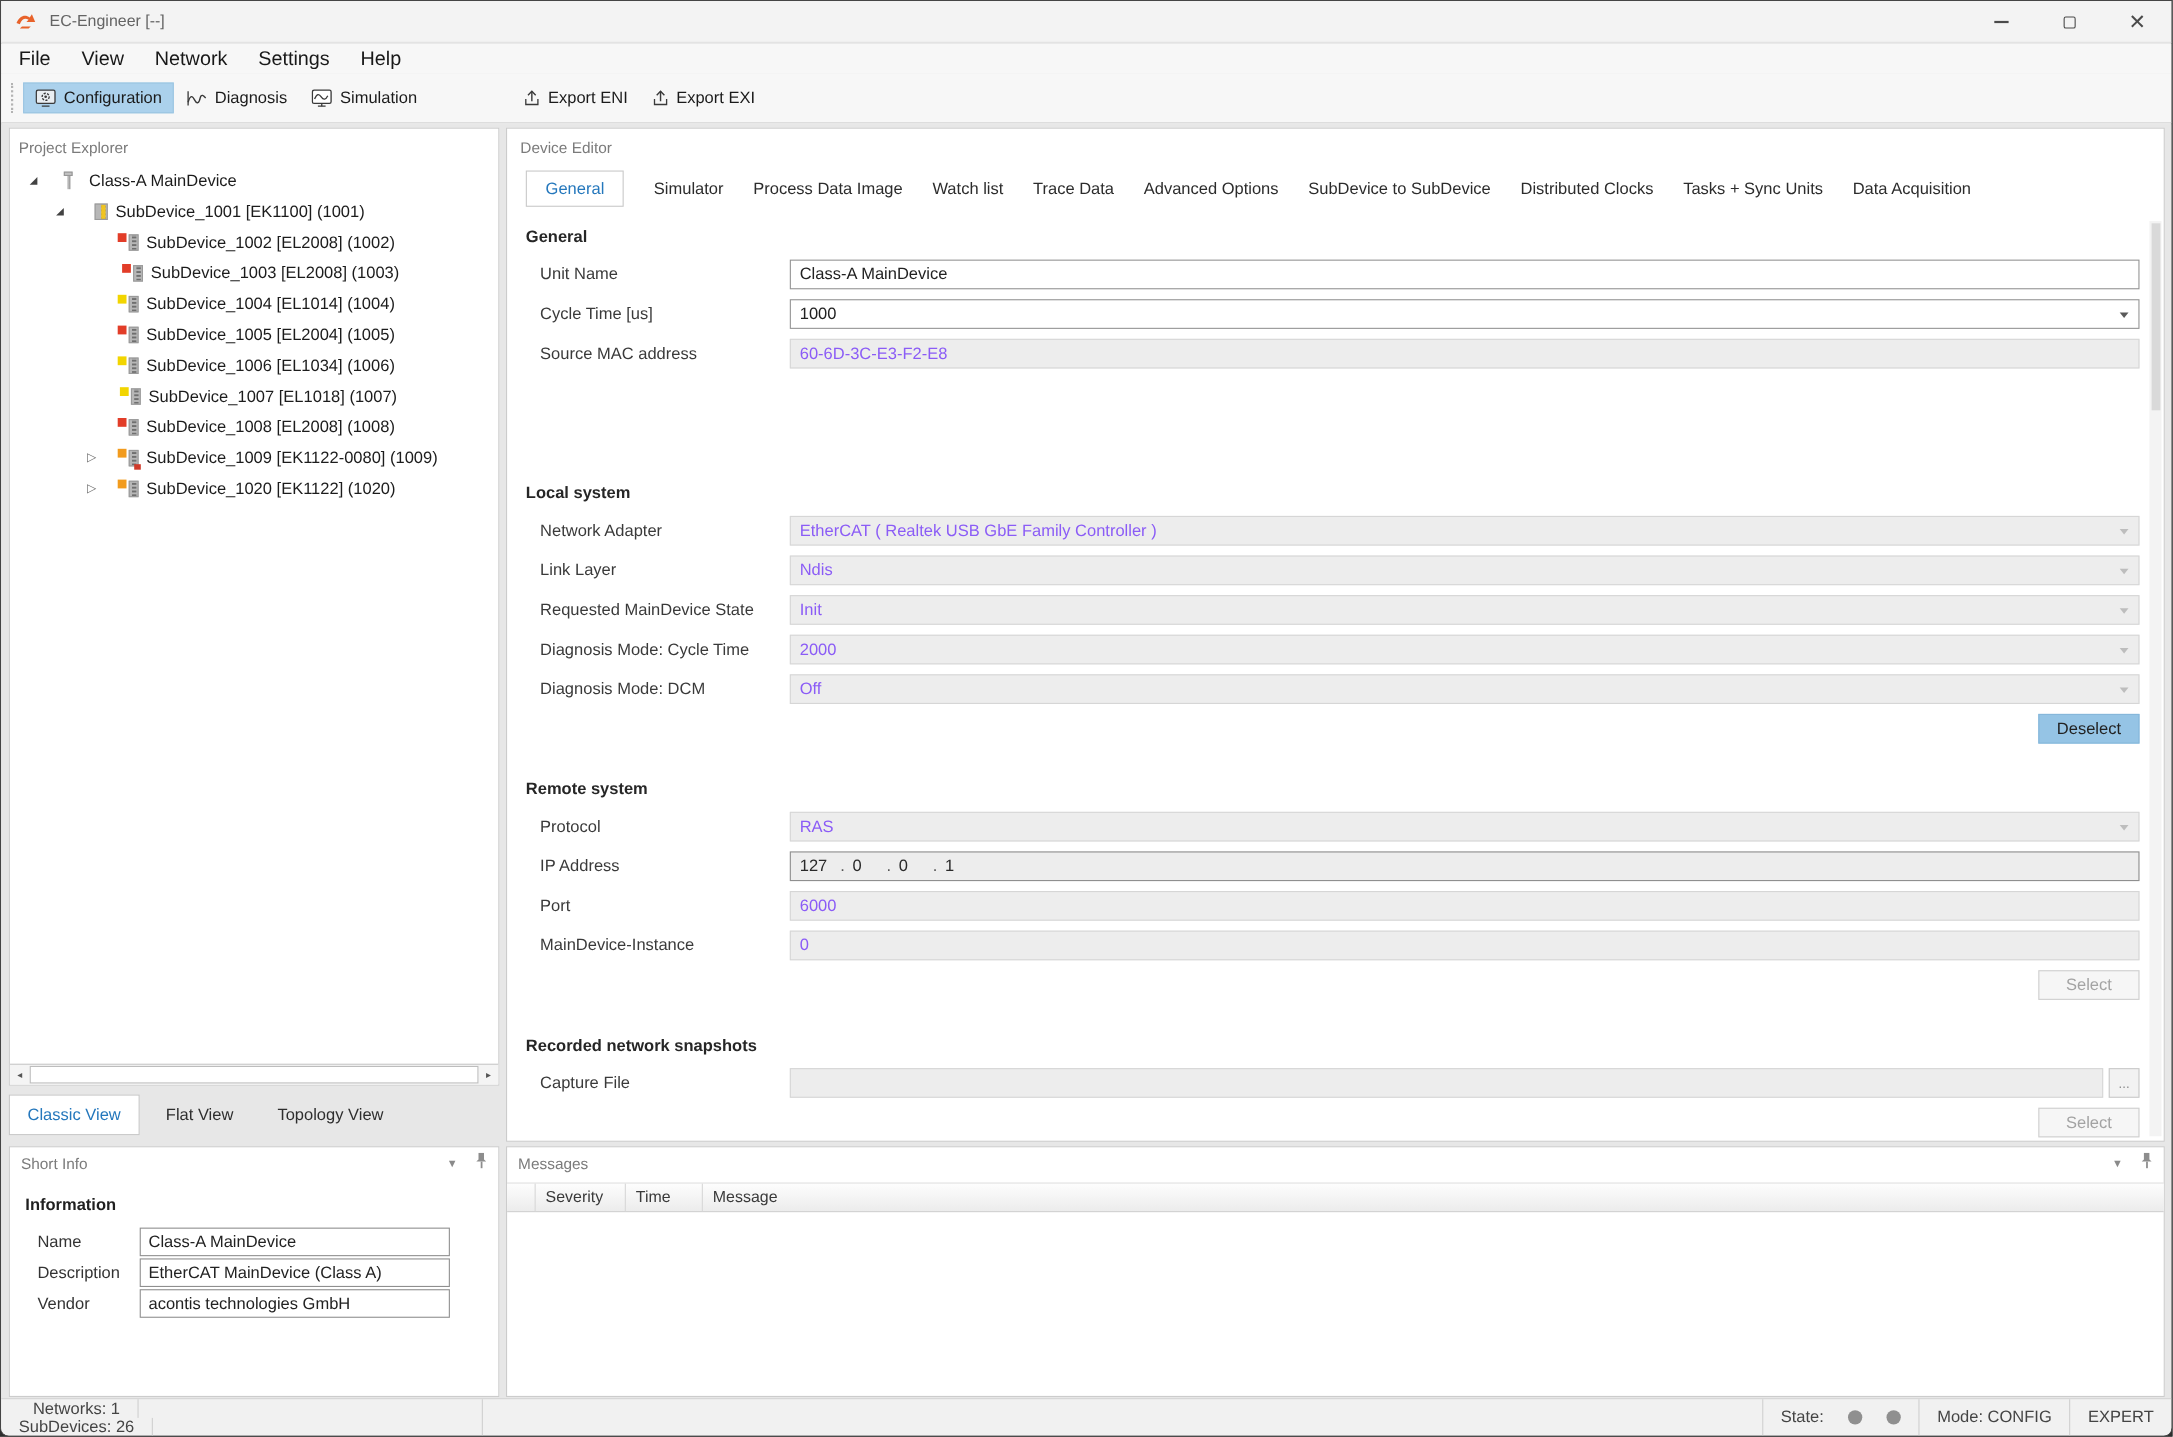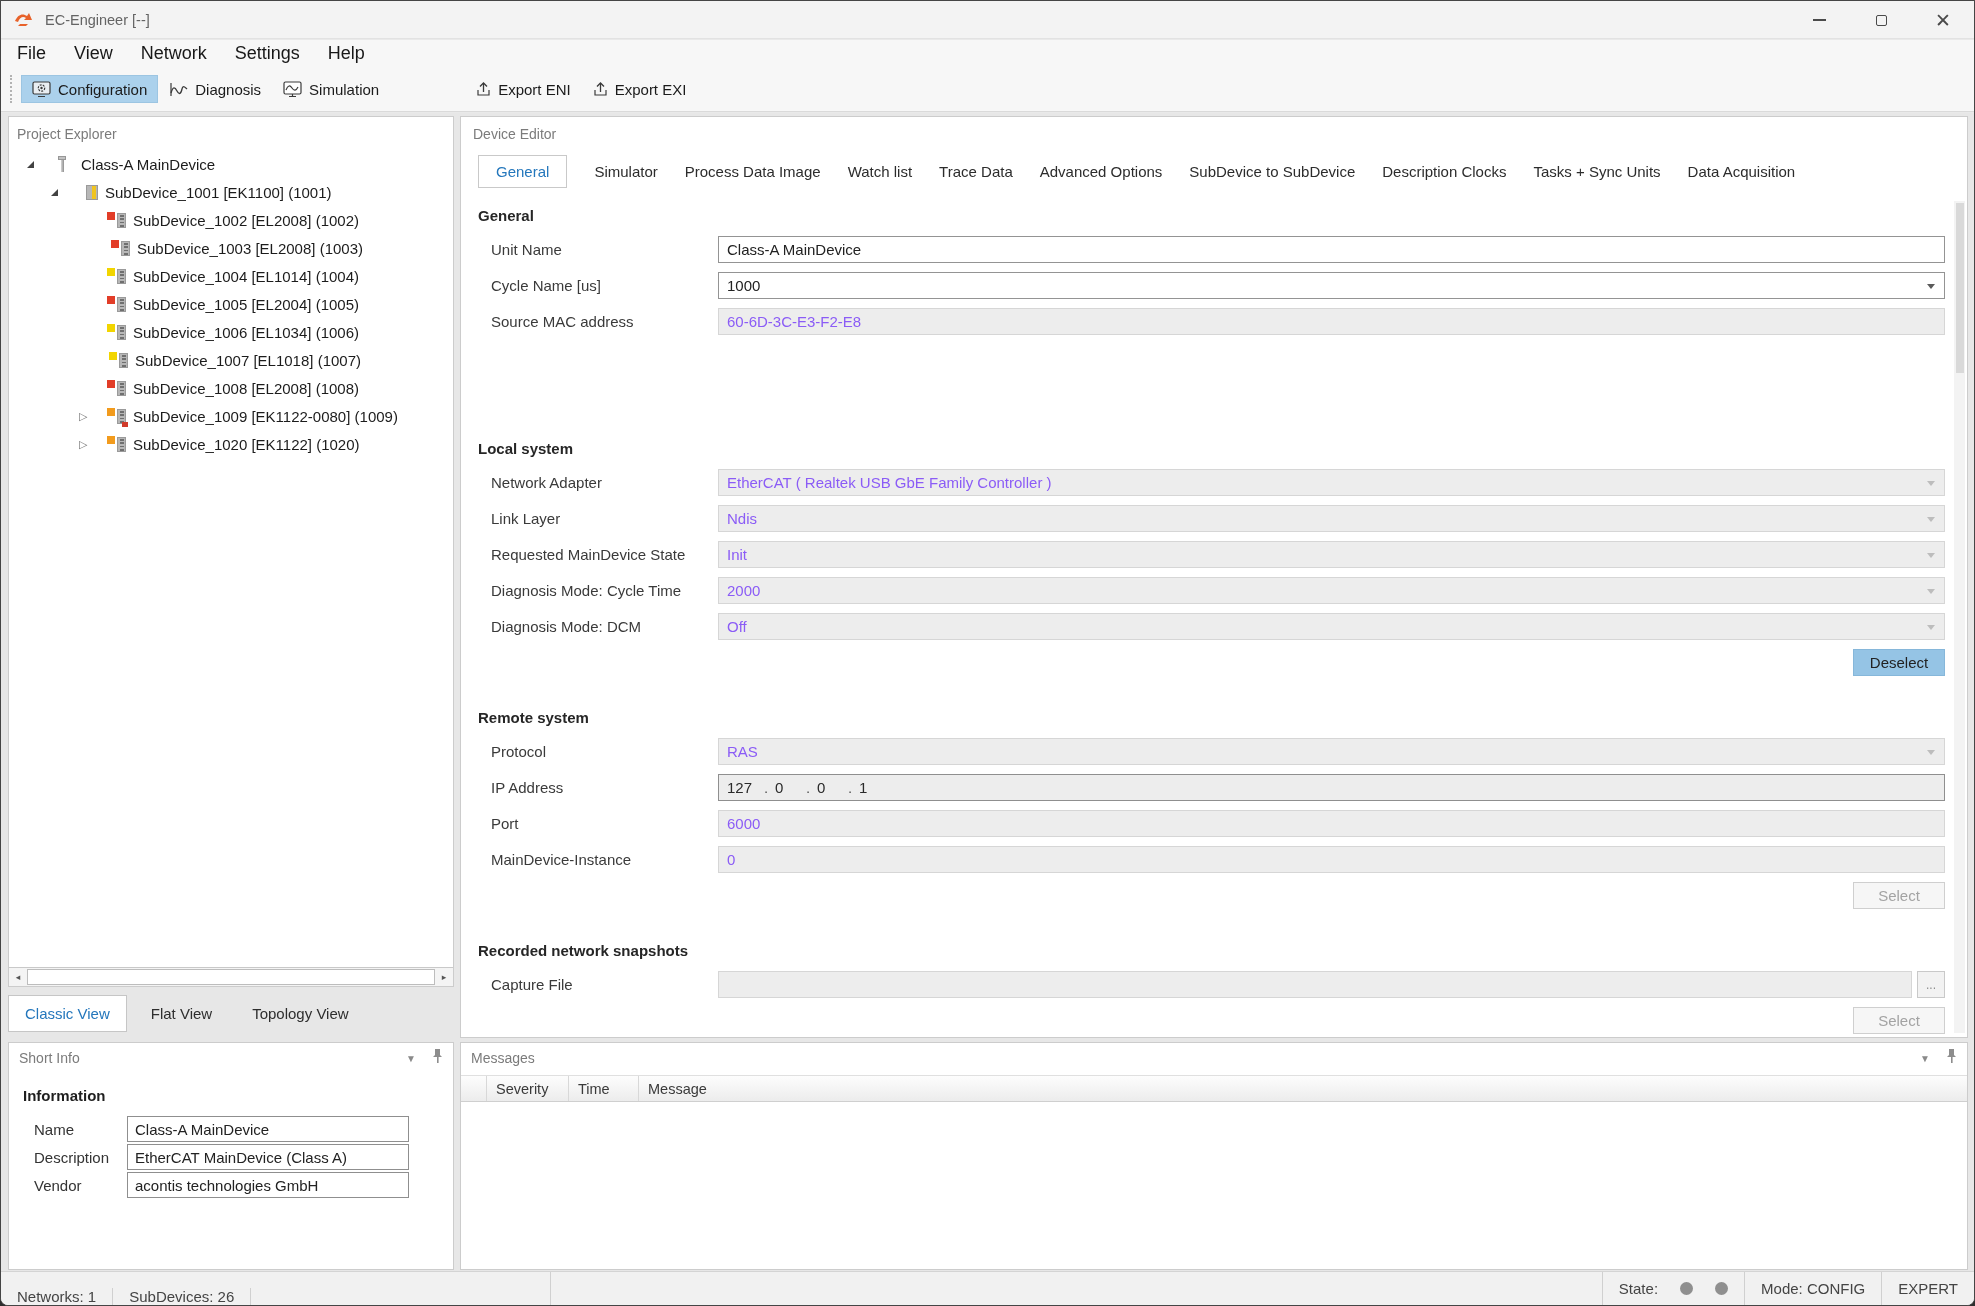--- a/index.html
+++ b/index.html
@@ -369,32 +369,32 @@
     <div class="panel" id="de-panel">
       <span class="panel-title">Device Editor</span>
       <div class="de-tabs" id="de-tabs">
           <div class="de-tab active">General</div>
           <div class="de-tab">Simulator</div>
           <div class="de-tab">Process Data Image</div>
           <div class="de-tab">Watch list</div>
           <div class="de-tab">Trace Data</div>
           <div class="de-tab">Advanced Options</div>
           <div class="de-tab">SubDevice to SubDevice</div>
-          <div class="de-tab">Description Clocks</div>
+          <div class="de-tab">Distributed Clocks</div>
           <div class="de-tab">Tasks + Sync Units</div>
           <div class="de-tab">Data Acquisition</div>
         </div>
       <div class="de-content" id="de-content">
           <div class="sec-heading">General</div>
           <div class="form-row">
             <span class="f-label">Unit Name</span>
             <div class="f-field en">Class-A MainDevice</div>
           </div>
           <div class="form-row">
-            <span class="f-label">Cycle Name [us]</span>
+            <span class="f-label">Cycle Time [us]</span>
             <div class="f-field en">1000<span class="combo-arrow"></span></div>
           </div>
           <div class="form-row">
             <span class="f-label">Source MAC address</span>
             <div class="f-field">60-6D-3C-E3-F2-E8</div>
           </div>
           <div style="height:96px"></div>
           <div class="sec-heading">Local system</div>
           <div class="form-row">
             <span class="f-label">Network Adapter</span>
@@ -484,21 +484,21 @@
           <span class="msg-col" style="width:26px"></span>
           <span class="msg-col" style="width:82px">Severity</span>
           <span class="msg-col" style="width:70px">Time</span>
           <span class="msg-col" style="flex:1;border-right:none">Message</span>
         </div>
     </div>
 
   </div>
 
   <div class="statusbar">
-    <span id="status-left" style="display:flex;align-items:flex-end;">
+    <span id="status-left" style="display:flex;align-items:center;flex-direction:column;">
         <span class="sb-seg">Networks: 1</span>
         <span class="sb-seg">SubDevices: 26</span>
       </span>
     <span class="sb-seg" style="width:300px;"></span>
     <span class="sb-spacer"></span>
     <span class="sb-right">
       <span class="sb-seg">
         <span>State:</span>
         <span class="state-dot"></span>
         <span class="state-dot"></span>

